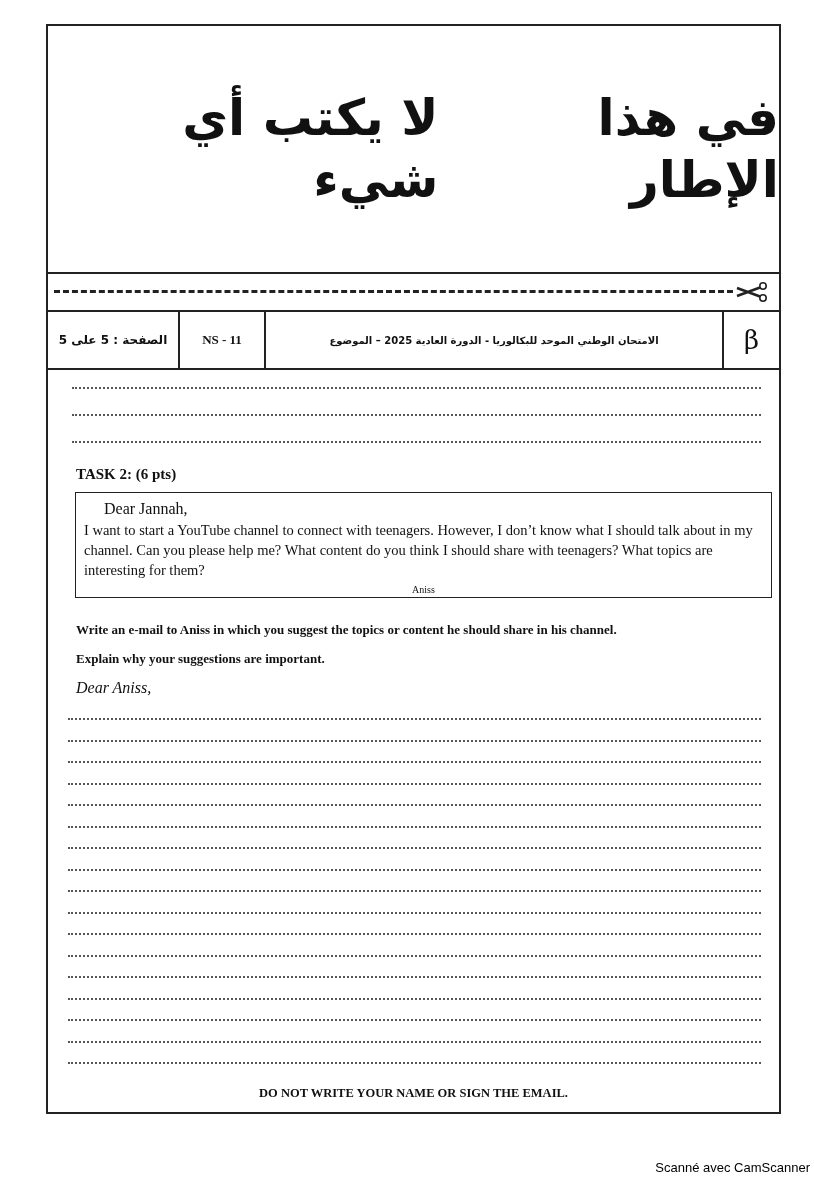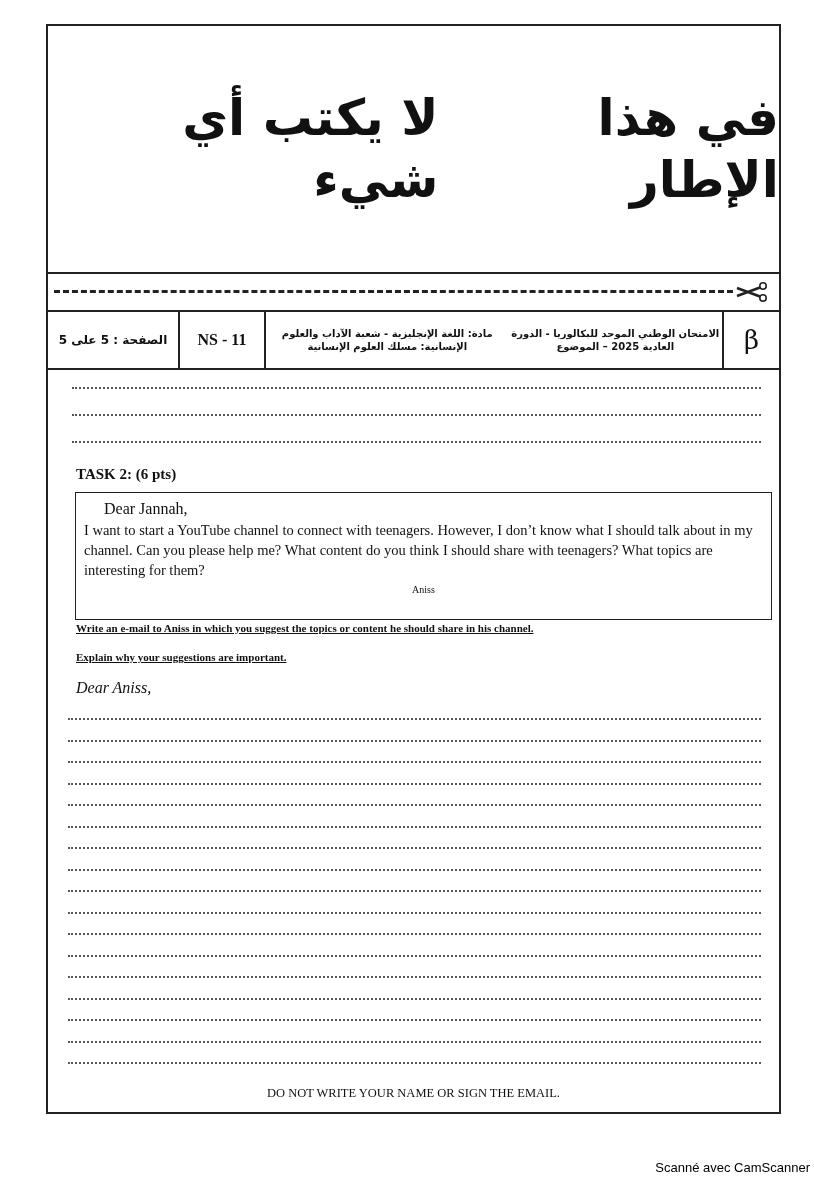--- a/index.html
+++ b/index.html
@@ -32,46 +32,46 @@
     }
     .scissors {
       position: absolute; right: 10px; top: 5px; width: 34px; height: 26px;
     }
     .header-table {
       position: absolute; left: 0; right: 0; top: 286px; height: 56px;
       display: flex; border-bottom: 2px solid #222; justify-content: center;
     }
     .cell { display: flex; align-items: center; justify-content: center; box-sizing: border-box; }
     .cell-page { width: 132px; border-right: 2px solid #222; font-family: "DejaVu Sans", sans-serif; font-weight: bold; font-size: 12px; direction: rtl; }
-    .cell-code { width: 86px; border-right: 2px solid #222; font-weight: bold; font-size: 16px; }
+    .cell-code { width: 86px; border-right: 2px solid #222; font-weight: bold; font-size: 13px; }
     .cell-title { flex: 1; border-right: 2px solid #222; flex-direction: row; direction: rtl; font-family: "DejaVu Sans", sans-serif; font-weight: bold; font-size: 10px; line-height: 13px; text-align: center; }
     .cell-beta { width: 55px; font-family: "DejaVu Serif", serif; font-size: 26px; }
     .dots {
       position: absolute; left: 24px; right: 18px; height: 0;
       border-top: 2px dotted #555;
     }
     .task-title {
       position: absolute; left: 28px; top: 440px; font-weight: bold; font-size: 15px;
     }
     .letter-box {
-      position: absolute; left: 27px; right: 7px; top: 466px; height: 128px;
+      position: absolute; left: 27px; right: 7px; top: 466px; height: 106px;
       border: 1.5px solid #222; box-sizing: border-box; padding: 5px 8px 0 8px;
       font-size: 14.5px; line-height: 20px;
     }
     .letter-greet { font-size: 16px; padding-left: 20px; line-height: 22px; }
     .letter-sign { text-align: center; font-size: 10px; line-height: 20px; }
     .instr {
-      position: absolute; left: 28px; font-weight: bold; font-size: 11px; text-decoration: underline;
+      position: absolute; left: 28px; font-weight: bold; font-size: 13px;
     }
     .salutation {
       position: absolute; left: 28px; top: 653px; font-style: italic; font-size: 16px;
     }
     .footer-note {
       position: absolute; left: 0; right: 0; top: 1060px; text-align: center;
-      font-weight: normal; font-size: 12.5px;
+      font-weight: bold; font-size: 12.5px;
     }
     .scanner {
       position: absolute; right: 4px; top: 1160px; font-family: "Liberation Sans", sans-serif;
       font-size: 13px; color: #000000;
     }
   </style>
 </head>
 <body>
 
 <div class="frame">
@@ -88,21 +88,20 @@
       <circle cx="28" cy="19" r="3.2" fill="none" stroke="#222" stroke-width="1.6"></circle>
       <path d="M25 8.5 L2 17 M25 17.5 L2 9" stroke="#222" stroke-width="2.6" fill="none"></path>
     </svg>
   </div>
 
   <div class="header-table">
     <div class="cell cell-page">الصفحة : 5 على 5</div>
     <div class="cell cell-code">NS - 11</div>
     <div class="cell cell-title">
       <div>الامتحان الوطني الموحد للبكالوريا  - الدورة العادية 2025 – الموضوع</div>
-      <div>مادة: اللغة الإنجليزية - شعبة الآداب والعلوم الإنسانية: مسلك العلوم الإنسانية</div>
     </div>
     <div class="cell cell-beta">β</div>
   </div>
 
   <div id="prev-lines">
       <div class="dots" style="top: 361px;"></div>
       <div class="dots" style="top: 388px;"></div>
       <div class="dots" style="top: 415px;"></div>
     </div>
 

